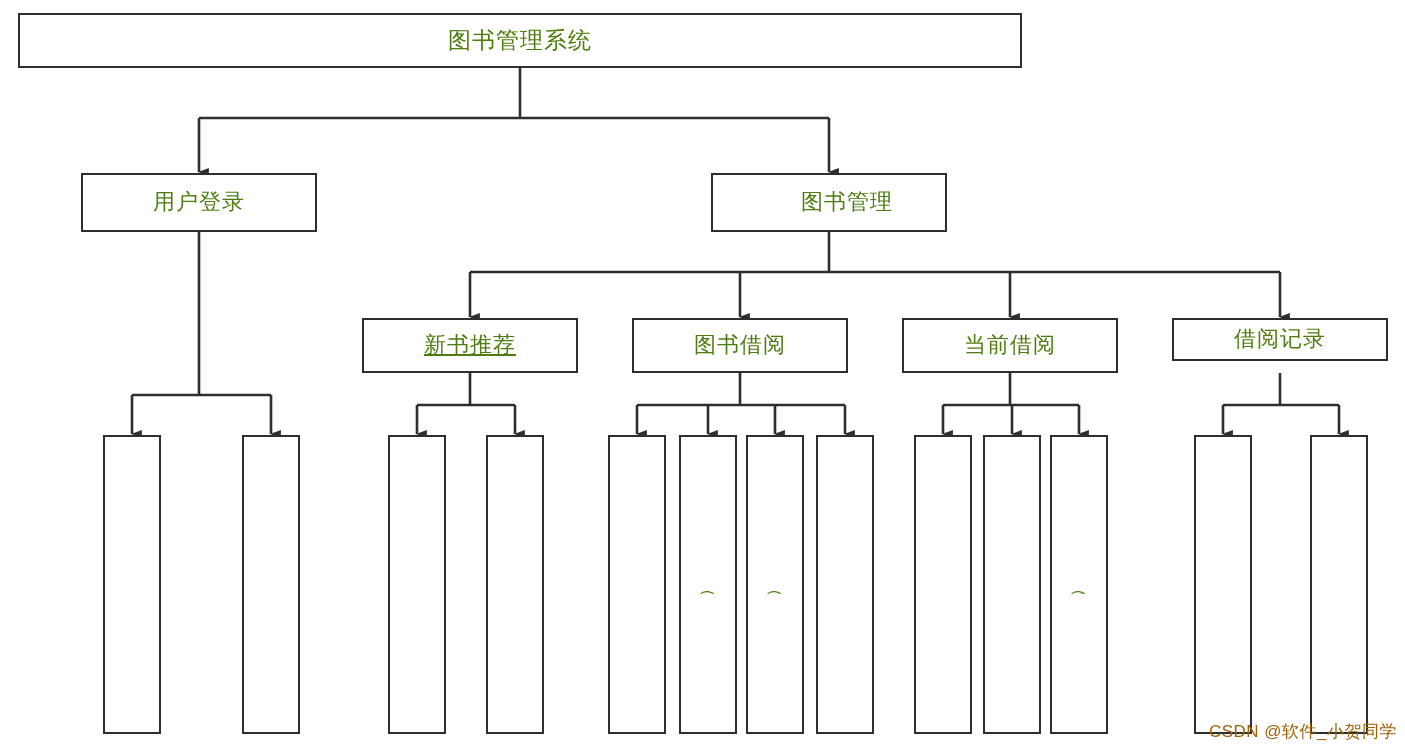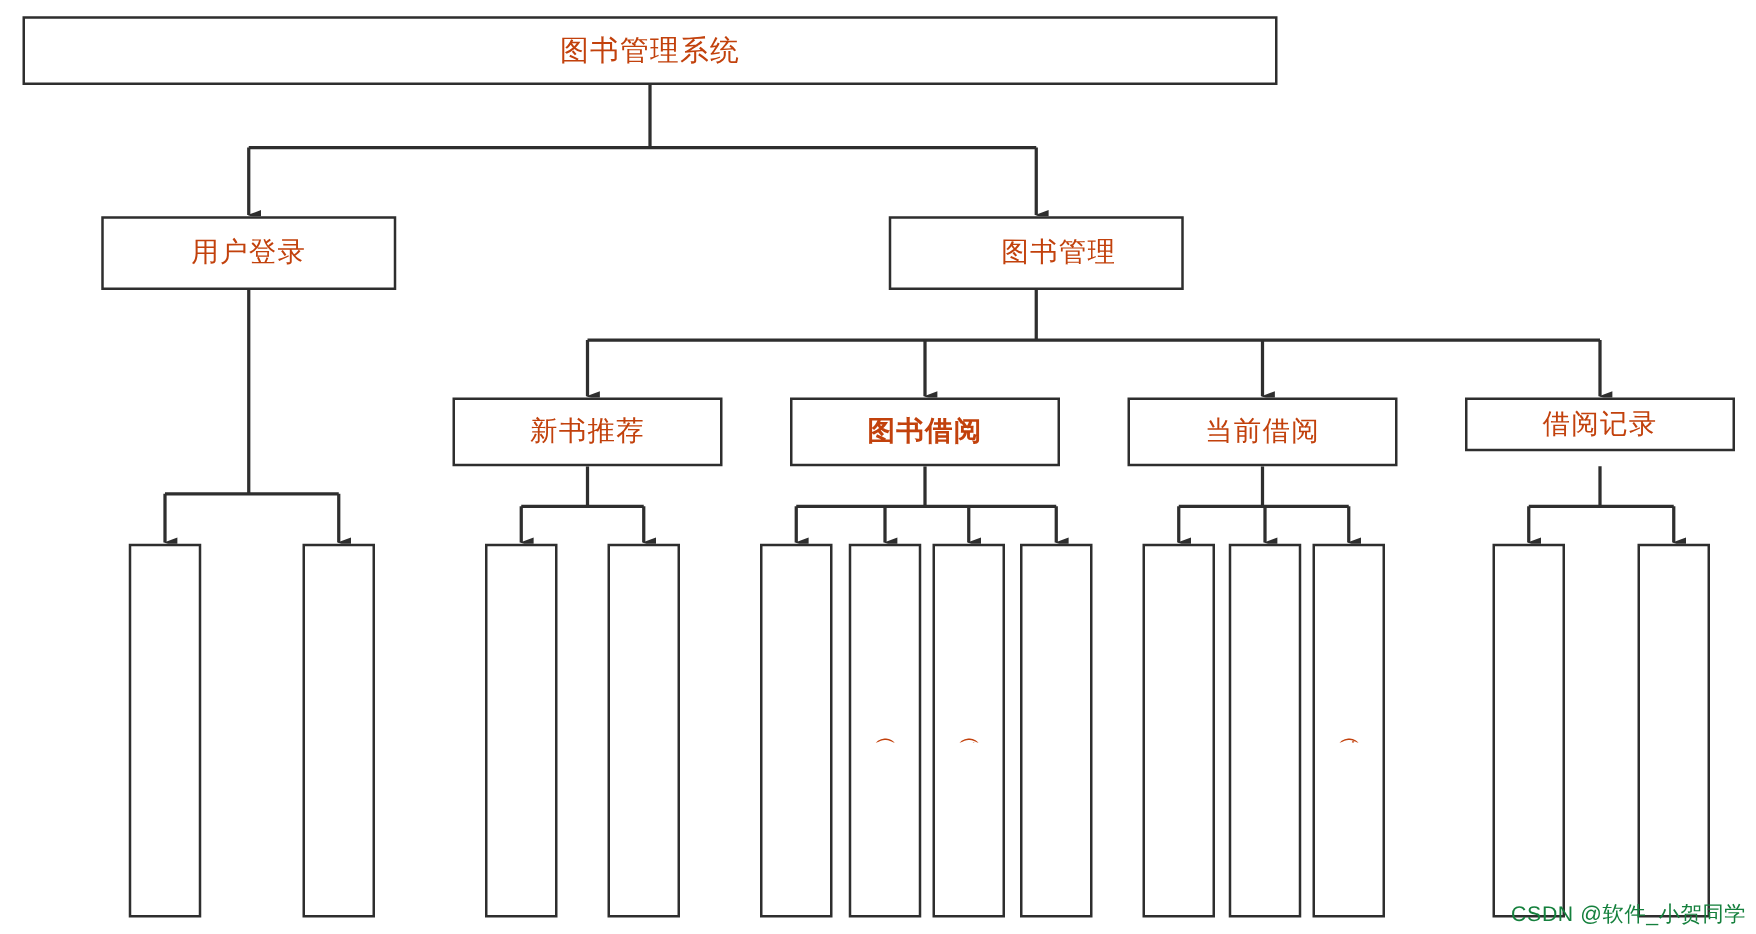--- a/index.html
+++ b/index.html
@@ -26,21 +26,21 @@
     pointer-events: none;
   }
   .node {
     position: absolute;
     box-sizing: border-box;
     border: 2px solid #2e2e2e;
     background: #ffffff;
     display: flex;
     align-items: center;
     justify-content: center;
-    color: #c2410c;
+    color: #4d7c0f;
   }
   .node.h {
     font-size: 22px;
     letter-spacing: 1px;
     line-height: 1.2;
   }
   .node.root {
     font-size: 23px;
   }
   .node.v {
@@ -57,21 +57,21 @@
     white-space: pre-line;
     text-align: center;
     max-height: 100%;
     overflow: hidden;
   }
   .watermark {
     position: absolute;
     right: 8px;
     bottom: 4px;
     font-size: 17px;
-    color: #15803d;
+    color: #a16207;
     letter-spacing: 0.5px;
     white-space: nowrap;
     user-select: none;
   }
 </style>
 </head>
 <body>
 
 <div id="stage">
 
@@ -121,24 +121,24 @@
   <div id="nodes-layer">
       <div class="node root h" style="left: 18px; top: 13px; width: 1004px; height: 55px;">
         <span>图书管理系统</span>
       </div>
       <div class="node h" style="left: 81px; top: 173px; width: 236px; height: 59px;">
         <span>用户登录</span>
       </div>
       <div class="node h" style="left: 711px; top: 173px; width: 236px; height: 59px; padding-left: 36px;">
         <span>图书管理</span>
       </div>
-      <div class="node h" style="left: 362px; top: 318px; width: 216px; height: 55px;">
+      <div class="node h" style="left: 362px; top: 318px; width: 216px; height: 55px; text-decoration: underline;">
         <span>新书推荐</span>
       </div>
-      <div class="node h" style="left: 632px; top: 318px; width: 216px; height: 55px; font-weight: bold;">
+      <div class="node h" style="left: 632px; top: 318px; width: 216px; height: 55px;">
         <span>图书借阅</span>
       </div>
       <div class="node h" style="left: 902px; top: 318px; width: 216px; height: 55px;">
         <span>当前借阅</span>
       </div>
       <div class="node h" style="left: 1172px; top: 318px; width: 216px; height: 43px;">
         <span>借阅记录</span>
       </div>
       <div class="node v" style="left: 103px; top: 435px; width: 58px; height: 299px;">
         <span class="vtext">用户登录</span>

